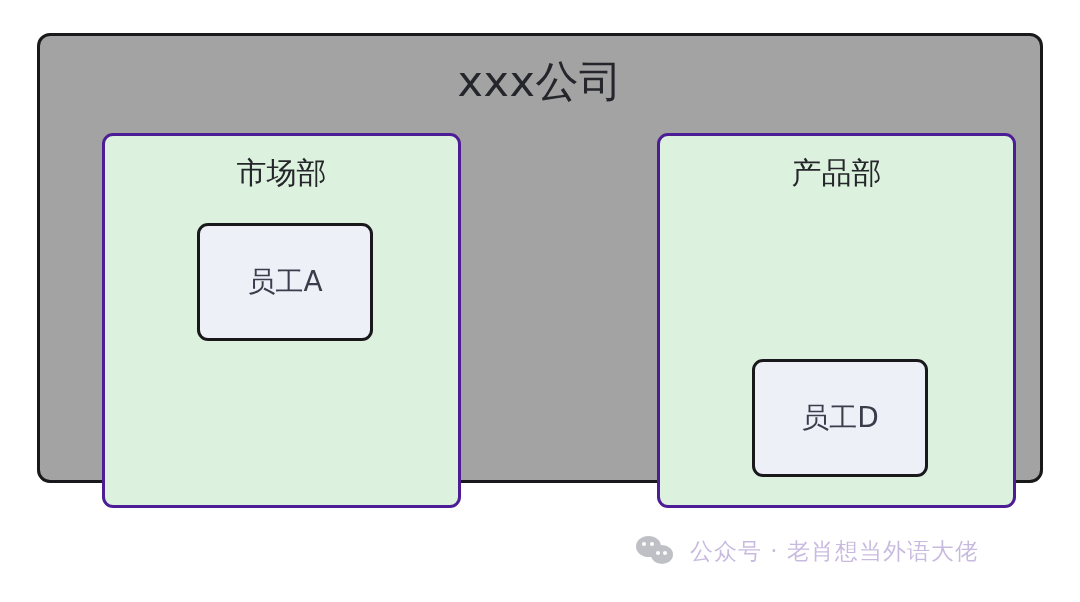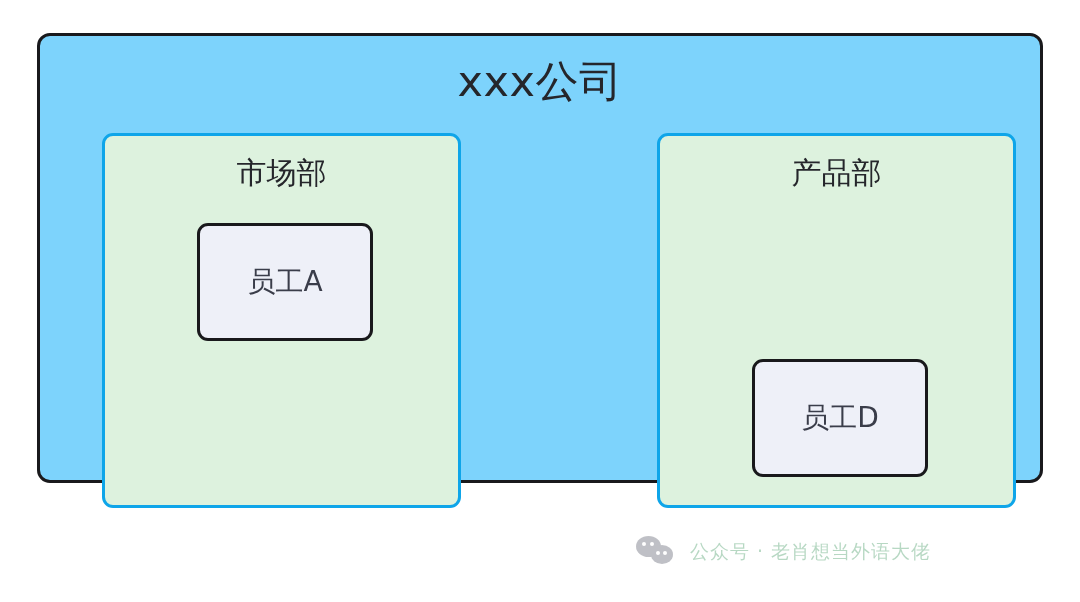--- a/index.html
+++ b/index.html
@@ -23,21 +23,21 @@
   }
 
   
   .company-box {
     position: absolute;
     left: 37px;
     top: 33px;
     width: 1006px;
     height: 450px;
     box-sizing: border-box;
-    background: #7dd3fc;
+    background: #a3a3a3;
     border: 3px solid #19191c;
     border-radius: 13px;
   }
 
   .company-title {
     position: absolute;
     left: 0;
     right: 0;
     top: 24px;
     text-align: center;
@@ -50,21 +50,21 @@
   }
 
   
   .dept-box {
     position: absolute;
     top: 97px;            
     width: 359px;
     height: 375px;        
     box-sizing: border-box;
     background: #ddf2de;
-    border: 3px solid #0ea5e9;
+    border: 3px solid #4c1d95;
     border-radius: 11px;
   }
   .dept-box.left  { left: 62px; }   
   .dept-box.right { left: 577px; margin-left: 40px; }  
 
   .dept-title {
     position: absolute;
     left: 0;
     right: 0;
     top: 22px;
@@ -143,23 +143,23 @@
     border-radius: 50%;
     width: 4px;
     height: 4px;
   }
   .wechat-icon .d1 { left: 6px;  top: 7px; }
   .wechat-icon .d2 { left: 14px; top: 7px; }
   .wechat-icon .d3 { left: 20px; top: 16px; }
   .wechat-icon .d4 { left: 27px; top: 16px; }
 
   .watermark-text {
-    font-size: 19px;
-    line-height: 1;
-    color: #15803d;
+    font-size: 23px;
+    line-height: 1;
+    color: #4c1d95;
     white-space: nowrap;
     letter-spacing: 1px;
   }
 </style>
 </head>
 <body>
 
 <div id="canvas">
 
   <div class="company-box">

